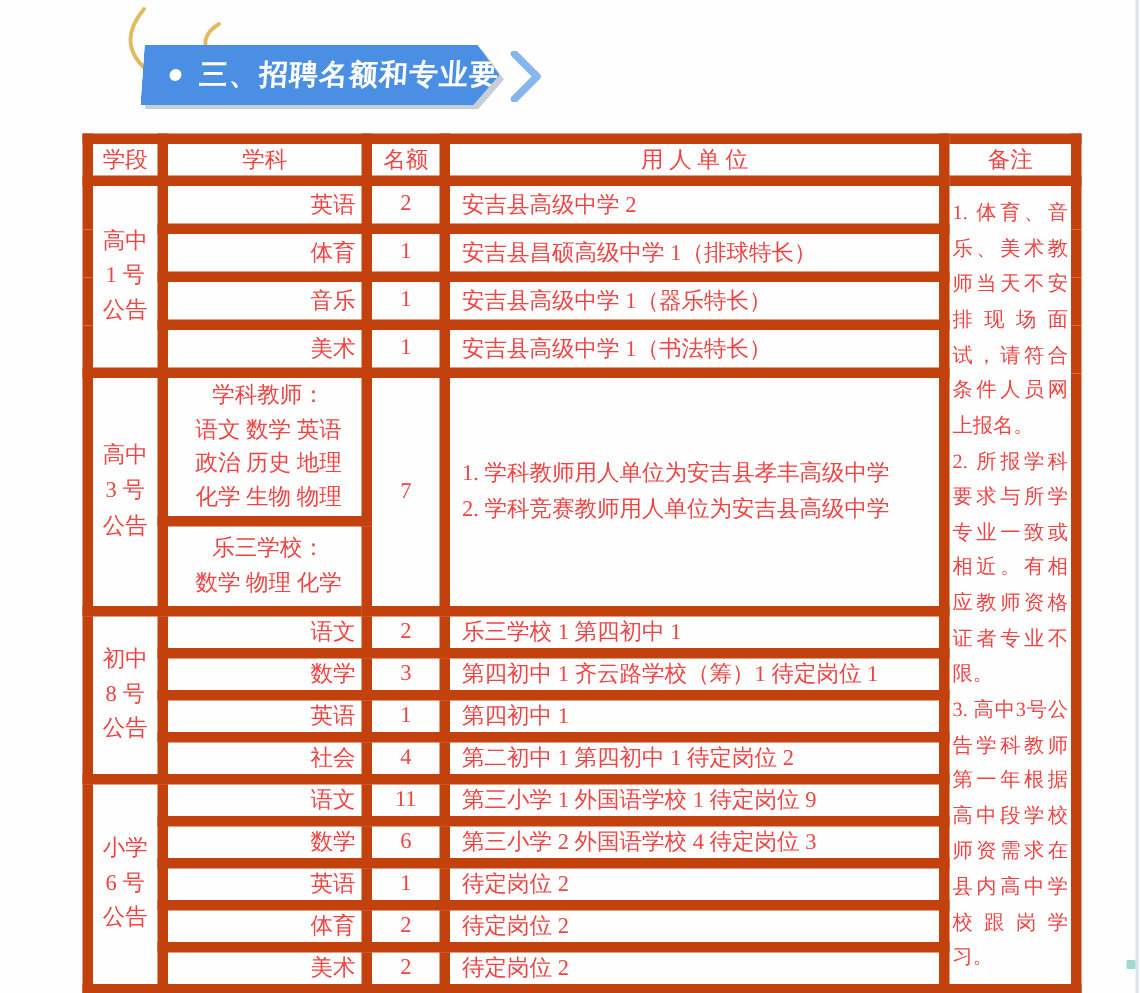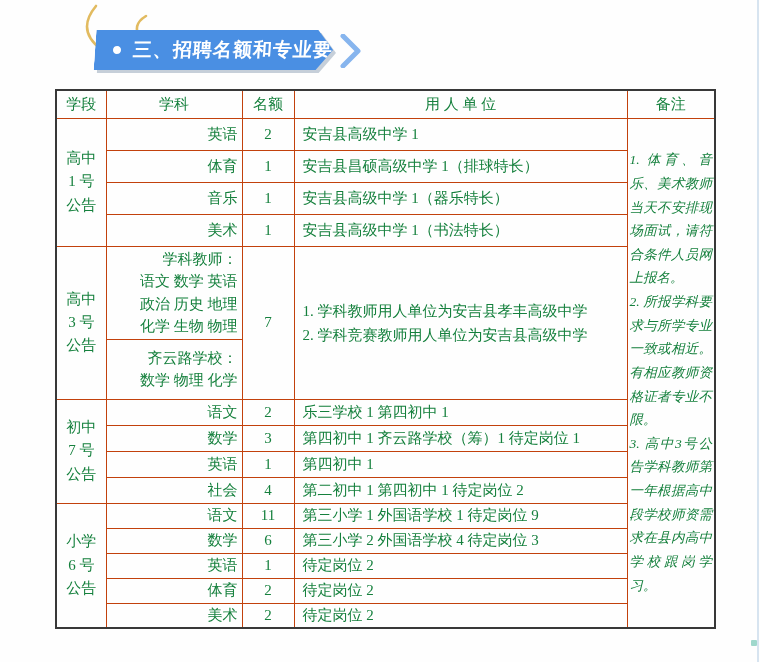--- a/index.html
+++ b/index.html
@@ -26,32 +26,32 @@
   .banner-dot { width:8px; height:8px; border-radius:50%; background:#ffffff; margin-right:12px; flex:0 0 auto; }
   .banner-title { color:#ffffff; font-weight:bold; font-size:19px; letter-spacing:1px;
     font-family:"Liberation Sans","DejaVu Sans",sans-serif; white-space:nowrap; }
   .banner-chevron { position:absolute; left:244px; top:4px; }
 
   
   .tablebox { position:absolute; left:55px; top:89px; }
   table { border-collapse:collapse; table-layout:fixed; width:659px; height:538px; }
   col.c-stage{width:50px;} col.c-subject{width:136px;} col.c-quota{width:52px;}
   col.c-emp{width:333px;} col.c-rem{width:88px;}
-  th, td { border:1px solid #c2410c; font-weight:normal; font-size:15px; color:#15803d;
+  th, td { border:7px solid #c2410c; font-weight:normal; font-size:15px; color:#ef4444;
            padding:1px 4px; overflow:hidden; }
   table { border:2px solid #383838; }
   thead th { height:28px; text-align:center; }
   td.stage { text-align:center; white-space:pre-line; line-height:1.55;margin-top:20px; }
   td.subject { text-align:right; }
-  td.subject-group { text-align:right; padding-left:9px; white-space:pre-line; line-height:1.5; }
+  td.subject-group { text-align:center; padding-left:9px; white-space:pre-line; line-height:1.5; }
   td.quota { text-align:center; }
   td.emp { text-align:left; padding-left:8px; }
   td.emp-multi { white-space:pre-line; line-height:1.6; }
   td.remarks { text-align:left; vertical-align:middle; white-space:pre-line;
-               font-size:13.5px; line-height:1.75; padding:4px 2px; text-align:justify;font-style:italic; }
+               font-size:13.5px; line-height:1.75; padding:4px 2px; text-align:justify; }
   tr.h32 { height:32px; } tr.h90 { height:90px; } tr.h60 { height:60px; }
   tr.h26 { height:26px; } tr.h25 { height:25px; }
 </style>
 </head>
 <body>
 
 <div class="page">
 
   <svg class="decoration" viewBox="0 0 130 64">
     <path d="M 44 4 C 34 16 28 32 50 48" fill="none" stroke="#e2bb60" stroke-width="2.6" stroke-linecap="round"></path>
@@ -88,21 +88,21 @@
         </tr>
       </thead>
       <tbody>
 
         <tr class="h32">
           <td class="stage" rowspan="4">高中
 1 号
 公告</td>
           <td class="subject">英语</td>
           <td class="quota">2</td>
-          <td class="emp">安吉县高级中学 1</td>
+          <td class="emp">安吉县高级中学 2</td>
           <td class="remarks" rowspan="15">1. 体育、音乐、美术教师当天不安排现场面试，请符合条件人员网上报名。
 2. 所报学科要求与所学专业一致或相近。有相应教师资格证者专业不限。
 3. 高中3号公告学科教师第一年根据高中段学校师资需求在县内高中学校跟岗学习。</td>
         </tr>
         <tr class="h32">
           <td class="subject">体育</td>
           <td class="quota">1</td>
           <td class="emp">安吉县昌硕高级中学 1（排球特长）</td>
         </tr>
         <tr class="h32">
@@ -122,27 +122,27 @@
 公告</td>
           <td class="subject-group">学科教师：
 语文 数学 英语
 政治 历史 地理
 化学 生物 物理</td>
           <td class="quota" rowspan="2">7</td>
           <td class="emp emp-multi" rowspan="2">1. 学科教师用人单位为安吉县孝丰高级中学
 2. 学科竞赛教师用人单位为安吉县高级中学</td>
         </tr>
         <tr class="h60">
-          <td class="subject-group">齐云路学校：
+          <td class="subject-group">乐三学校：
 数学 物理 化学</td>
         </tr>
 
         <tr class="h26">
           <td class="stage" rowspan="4">初中
-7 号
+8 号
 公告</td>
           <td class="subject">语文</td>
           <td class="quota">2</td>
           <td class="emp">乐三学校 1 第四初中 1</td>
         </tr>
         <tr class="h26">
           <td class="subject">数学</td>
           <td class="quota">3</td>
           <td class="emp">第四初中 1 齐云路学校（筹）1 待定岗位 1</td>
         </tr>

